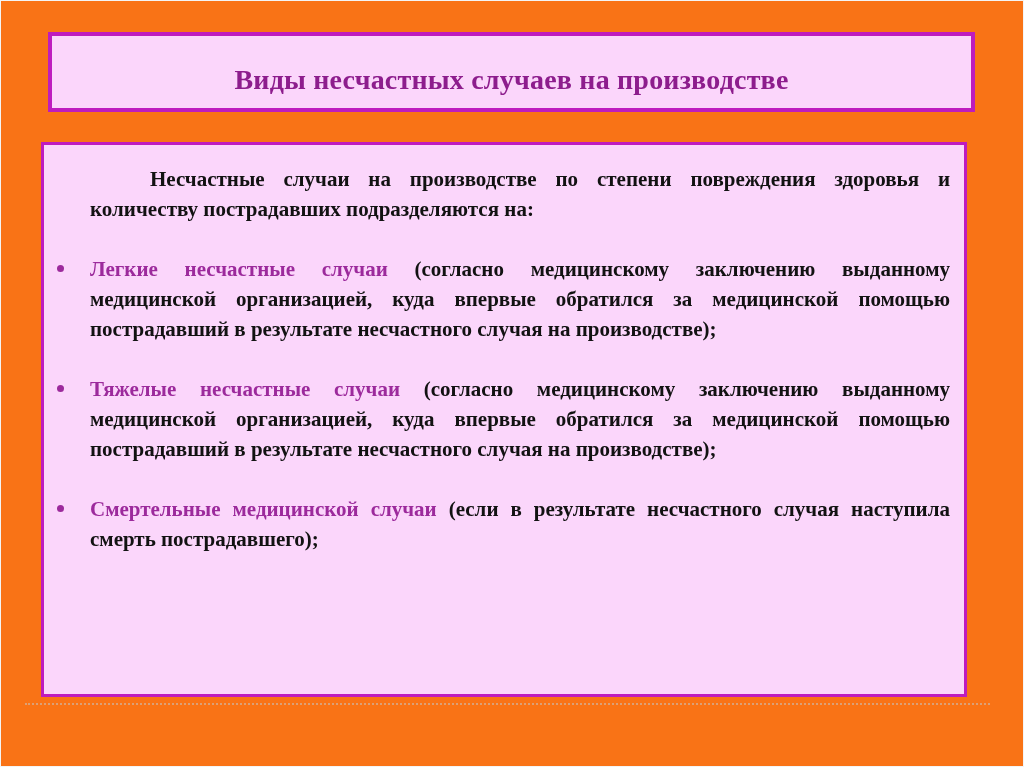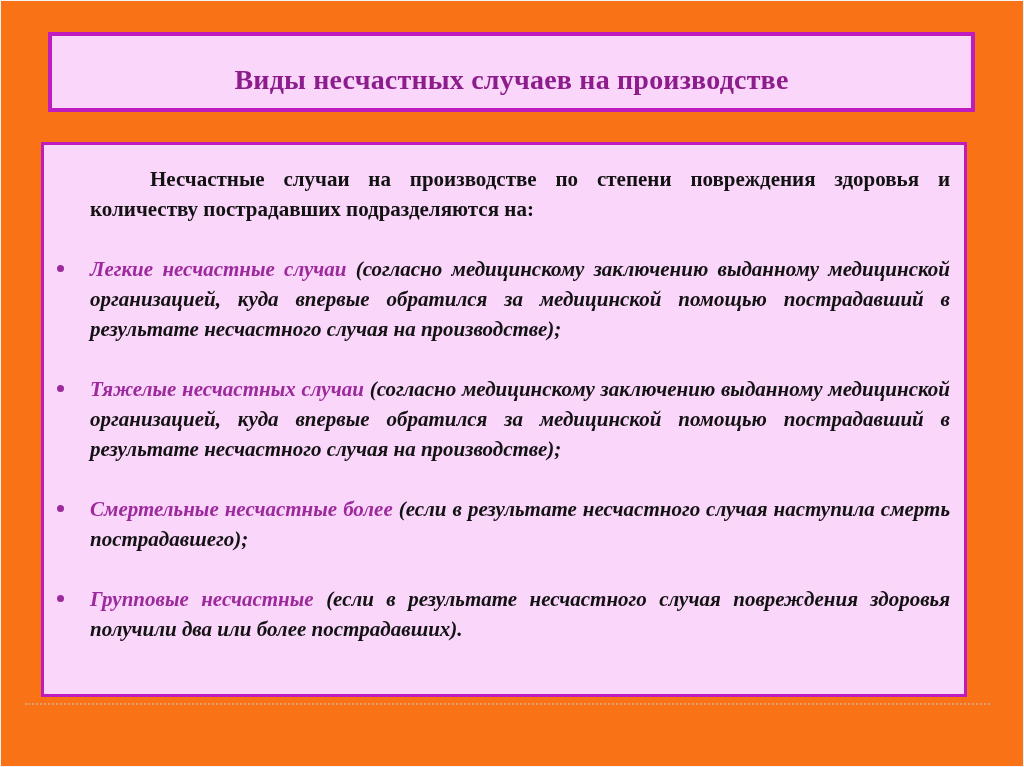--- a/index.html
+++ b/index.html
@@ -57,21 +57,20 @@
   }
   .bullet-list {
     list-style: none;
     margin: 0;
     padding: 0;
   }
   .bullet-item {
     position: relative;
     margin: 0 0 30px 34px;
     text-align: justify;
-    font-style: italic;
   }
   .bullet-dot {
     position: absolute;
     left: -33px;
     top: 11px;
     width: 7px;
     height: 7px;
     border-radius: 50%;
     background: #9c2a9c;
   }
@@ -107,34 +106,29 @@
     <ul class="bullet-list">
 
       <li class="bullet-item">
         <span class="bullet-dot"></span>
         <span class="lead">Легкие несчастные случаи</span>
         <span class="rest">(согласно медицинскому заключению выданному медицинской организацией, куда впервые обратился за медицинской помощью пострадавший в результате несчастного случая на производстве);</span>
       </li>
 
       <li class="bullet-item">
         <span class="bullet-dot"></span>
-        <span class="lead">Тяжелые несчастных случаи</span>
+        <span class="lead">Тяжелые несчастные случаи</span>
         <span class="rest">(согласно медицинскому заключению выданному медицинской организацией, куда впервые обратился за медицинской помощью пострадавший в результате несчастного случая на производстве);</span>
       </li>
 
       <li class="bullet-item">
         <span class="bullet-dot"></span>
-        <span class="lead">Смертельные несчастные более</span>
+        <span class="lead">Смертельные медицинской случаи</span>
         <span class="rest">(если в результате несчастного случая наступила смерть пострадавшего);</span>
       </li>
 
-      <li class="bullet-item">
-        <span class="bullet-dot"></span>
-        <span class="lead">Групповые несчастные</span>
-        <span class="rest">(если в результате несчастного случая повреждения здоровья получили два или более пострадавших).</span>
-      </li>
 
     </ul>
   </div>
 
   <div class="divider-dotted"></div>
 
 </div>
 
 </body></html>

